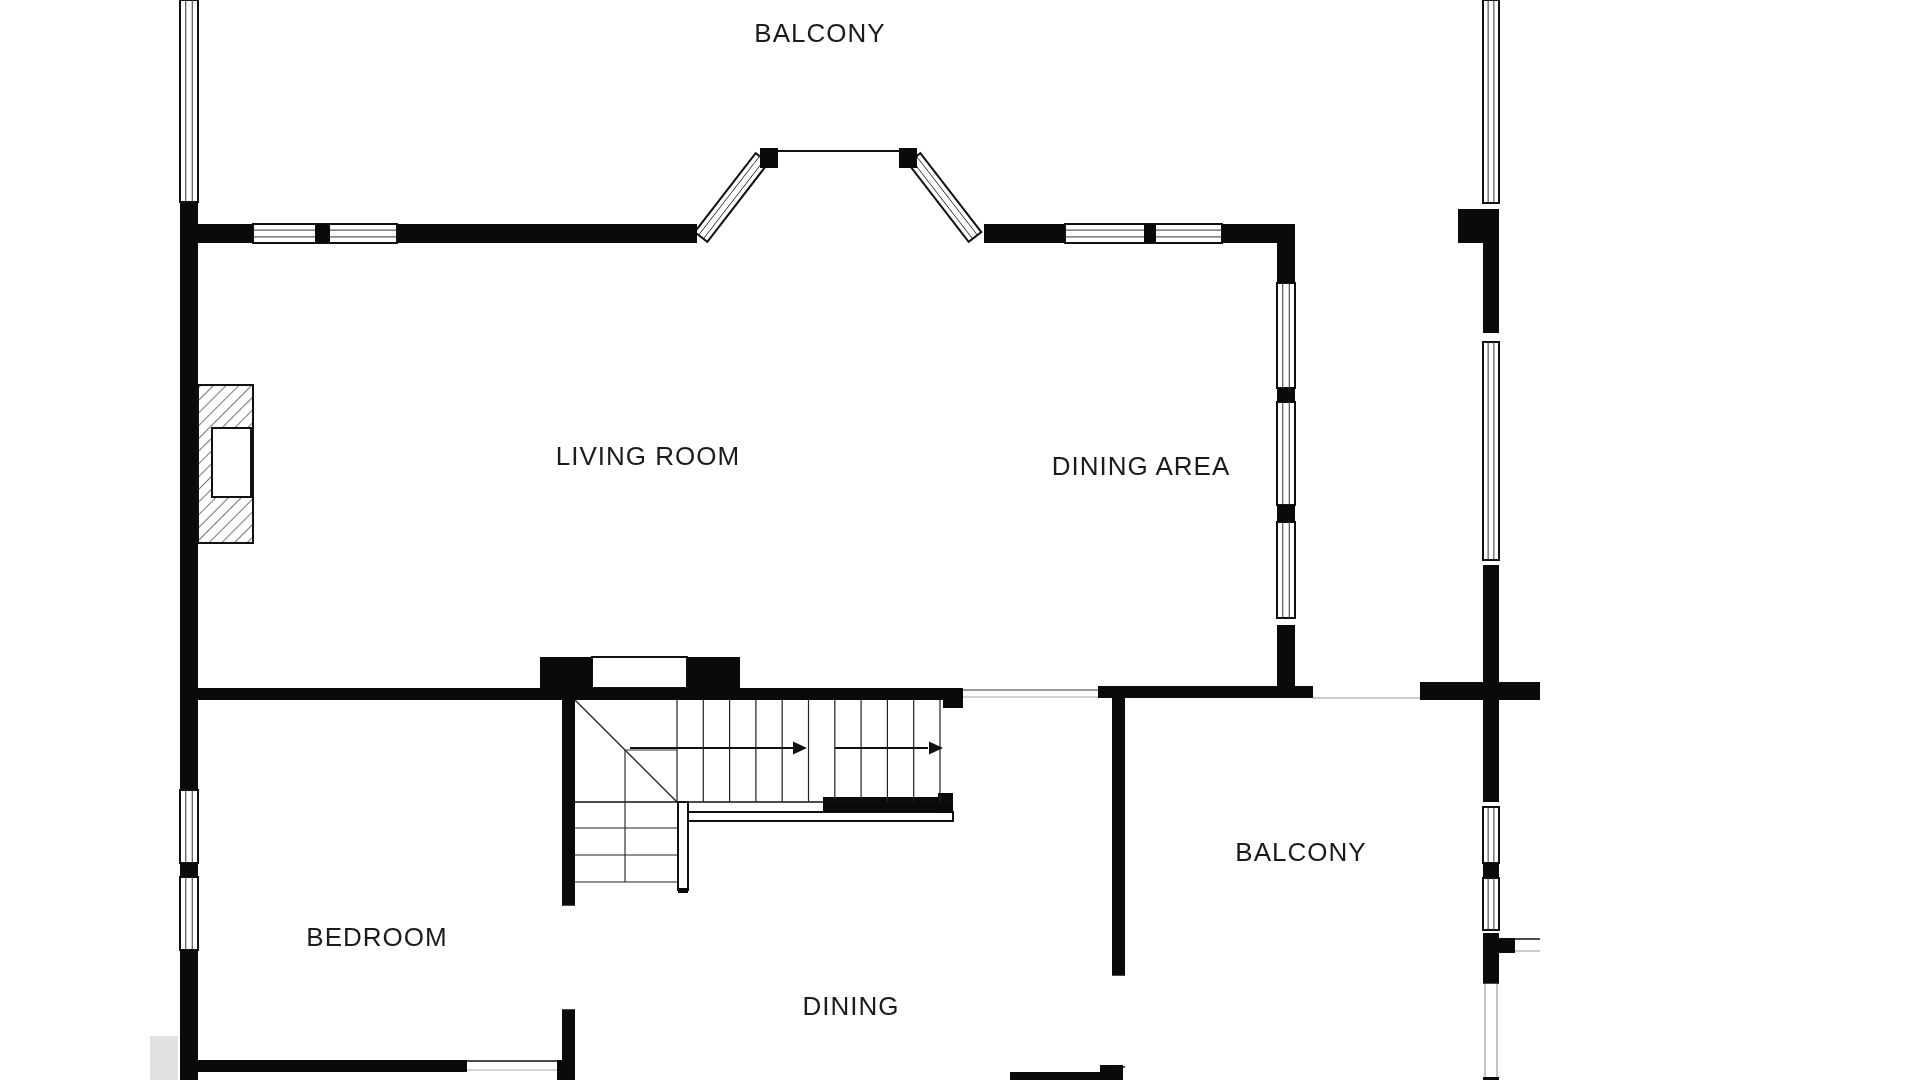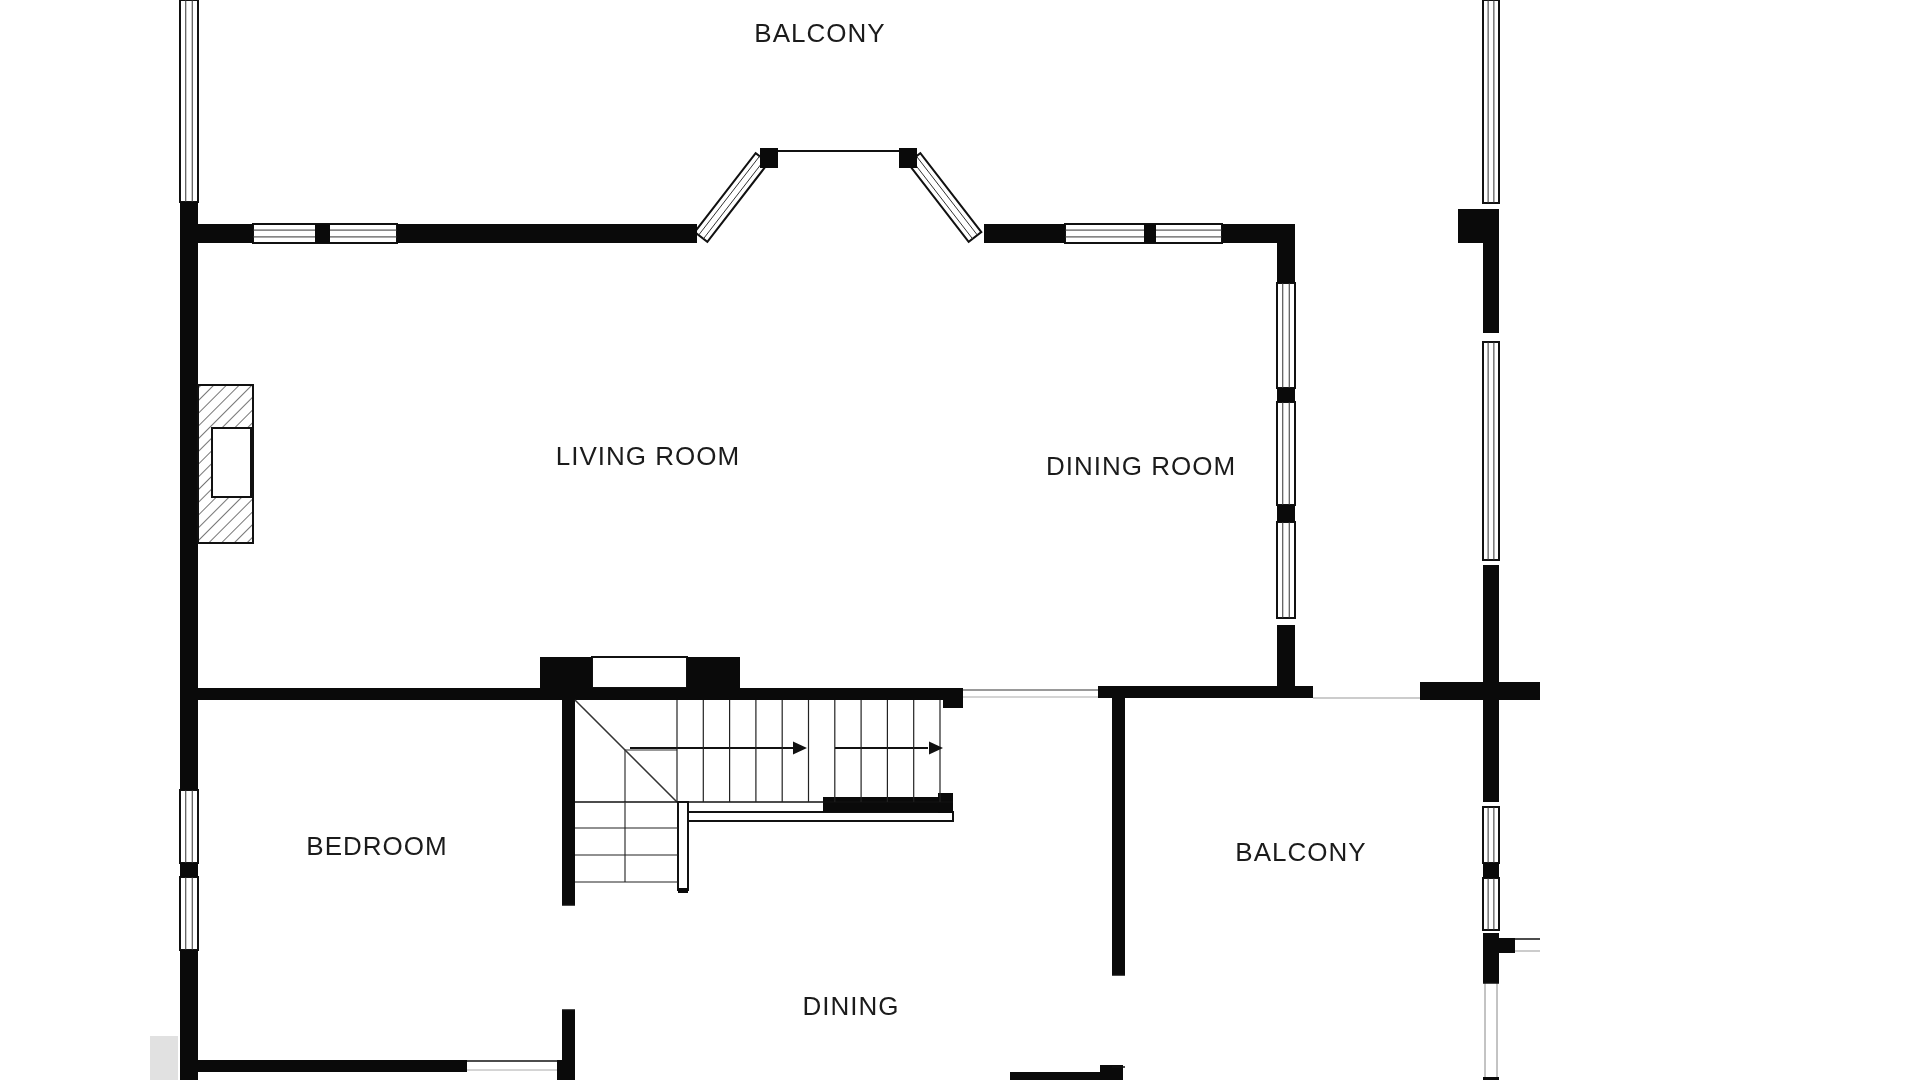--- a/index.html
+++ b/index.html
@@ -198,17 +198,17 @@
         <rect x="198" y="385" width="55" height="158" fill="#ffffff" stroke="#111111" stroke-width="2"></rect>
         <rect x="198" y="385" width="55" height="158" fill="url(#hatch)" stroke="#111111" stroke-width="2"></rect>
         <rect x="212" y="428" width="39" height="69" fill="#ffffff" stroke="#111111" stroke-width="2"></rect>
       </g>
       <g>
         <rect x="150" y="1036" width="28" height="44" fill="#c9c9c9" opacity="0.55"></rect>
       </g>
     </svg>
   <div class="room-label" style="left: 820px; top: 33px;">BALCONY</div>
   <div class="room-label" style="left: 648px; top: 456px;">LIVING ROOM</div>
-  <div class="room-label" style="left: 1141px; top: 466px;">DINING ROOM</div>
-  <div class="room-label" style="left: 377px; top: 846px;">BEDROOM</div>
+  <div class="room-label" style="left: 1141px; top: 466px;">DINING AREA</div>
+  <div class="room-label" style="left: 377px; top: 937px;">BEDROOM</div>
   <div class="room-label" style="left: 851px; top: 1006px;">DINING</div>
   <div class="room-label" style="left: 1301px; top: 852px;">BALCONY</div>
 </div>
 
 </body></html>

